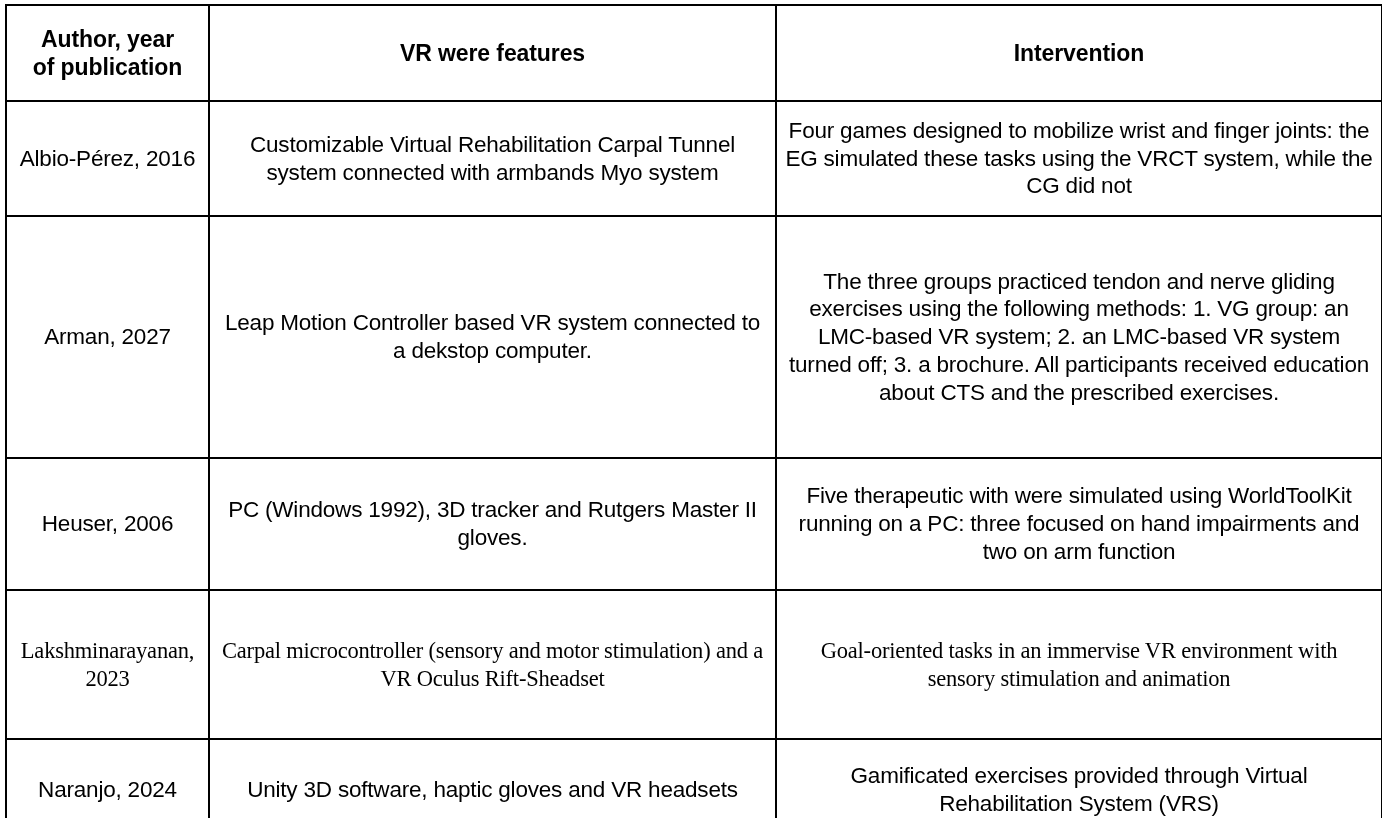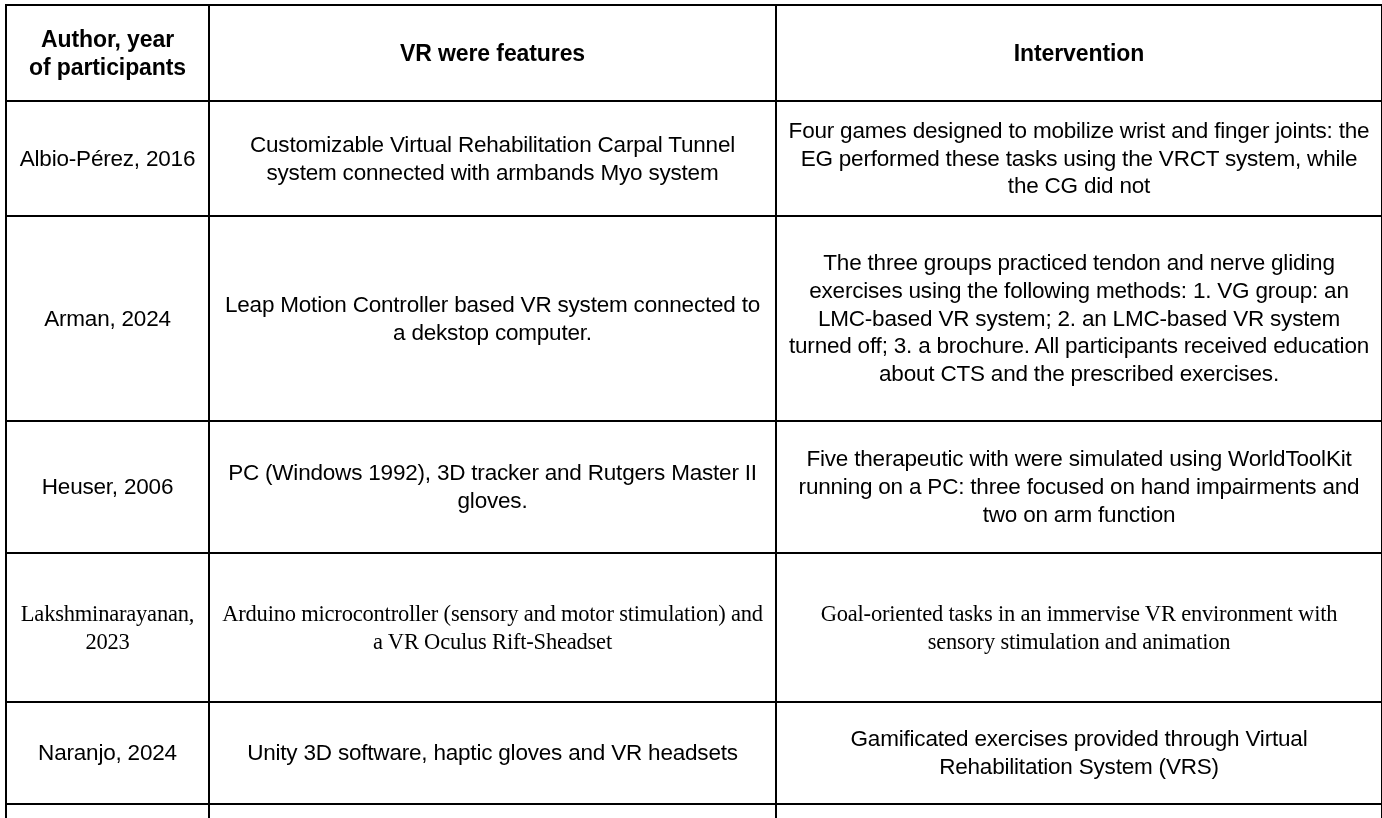--- a/index.html
+++ b/index.html
@@ -53,21 +53,21 @@
   }
 
   table.vr-table td {
     font-weight: normal;
     font-size: 22.5px;
     letter-spacing: -0.2px;
   }
 
   tr.hdr-row th      { height: 96px; }
   tr.row-0 td        { height: 115px; }
-  tr.row-1 td        { height: 205px; }
+  tr.row-1 td        { height: 242px; }
   tr.row-2 td        { height: 132px; }
   tr.row-3 td        { height: 149px; font-family: Liberation Serif, serif; }
   tr.row-4 td        { height: 102px; }
   tr.row-partial td  { height: 30px; }
 
   td.author-cell { letter-spacing: -0.4px; }
 </style>
 </head>
 <body>
 
@@ -76,49 +76,49 @@
   <table class="vr-table">
     <colgroup>
       <col class="c-author">
       <col class="c-features">
       <col class="c-interv">
     </colgroup>
     <thead>
       <tr class="hdr-row">
         <th>
           <span>Author, year</span><br>
-          <span>of participants</span>
+          <span>of publication</span>
         </th>
         <th>VR were features</th>
         <th>Intervention</th>
       </tr>
     </thead>
     <tbody>
 
       <tr class="row-0">
         <td class="author-cell">Albio-Pérez, 2016</td>
         <td>Customizable Virtual Rehabilitation Carpal Tunnel system connected with armbands Myo system</td>
-        <td>Four games designed to mobilize wrist and finger joints: the EG performed these tasks using the VRCT system, while the CG did not</td>
+        <td>Four games designed to mobilize wrist and finger joints: the EG simulated these tasks using the VRCT system, while the CG did not</td>
       </tr>
 
       <tr class="row-1">
-        <td class="author-cell">Arman, 2024</td>
+        <td class="author-cell">Arman, 2027</td>
         <td>Leap Motion Controller based VR system connected to a dekstop computer.</td>
         <td>The three groups practiced tendon and nerve gliding exercises using the following methods: 1. VG group: an LMC-based VR system; 2. an LMC-based VR system turned off; 3. a brochure. All participants received education about CTS and the prescribed exercises.</td>
       </tr>
 
       <tr class="row-2">
         <td class="author-cell">Heuser, 2006</td>
         <td>PC (Windows 1992), 3D tracker and Rutgers Master II gloves.</td>
         <td>Five therapeutic with were simulated using WorldToolKit running on a PC: three focused on hand impairments and two on arm function</td>
       </tr>
 
       <tr class="row-3">
         <td class="author-cell">Lakshminarayanan, 2023</td>
-        <td>Arduino microcontroller (sensory and motor stimulation) and a VR Oculus Rift-Sheadset</td>
+        <td>Carpal microcontroller (sensory and motor stimulation) and a VR Oculus Rift-Sheadset</td>
         <td>Goal-oriented tasks in an immervise VR environment with sensory stimulation and animation</td>
       </tr>
 
       <tr class="row-4">
         <td class="author-cell">Naranjo, 2024</td>
         <td>Unity 3D software, haptic gloves and VR headsets</td>
         <td>Gamificated exercises provided through Virtual Rehabilitation System (VRS)</td>
       </tr>
 
       <tr class="row-partial">

